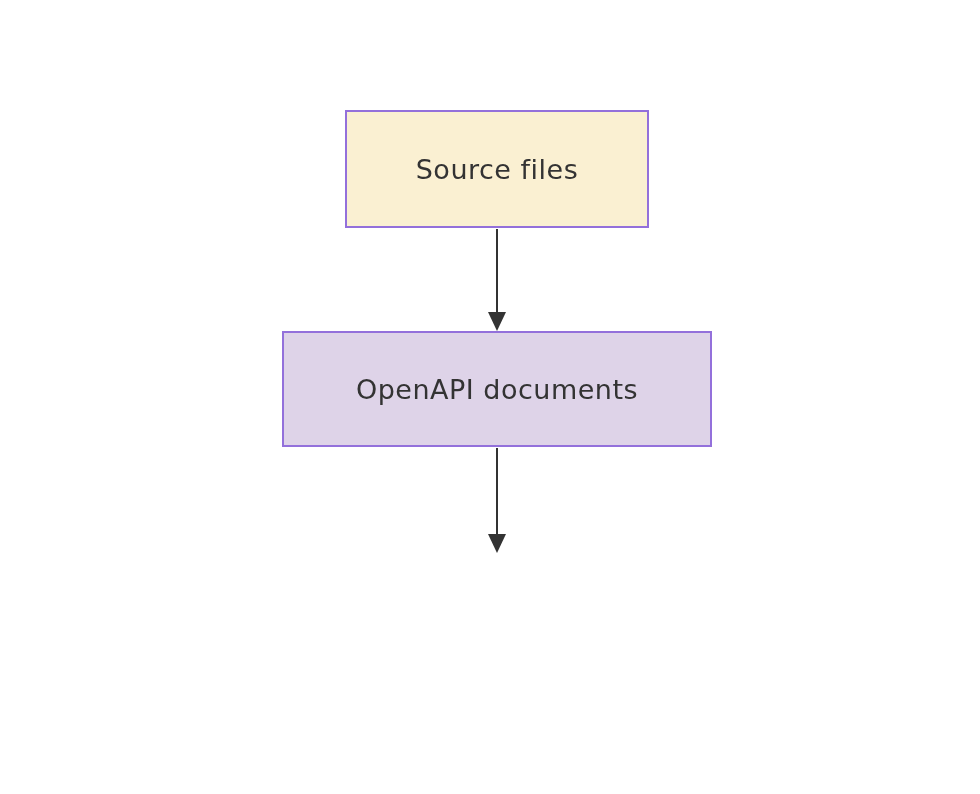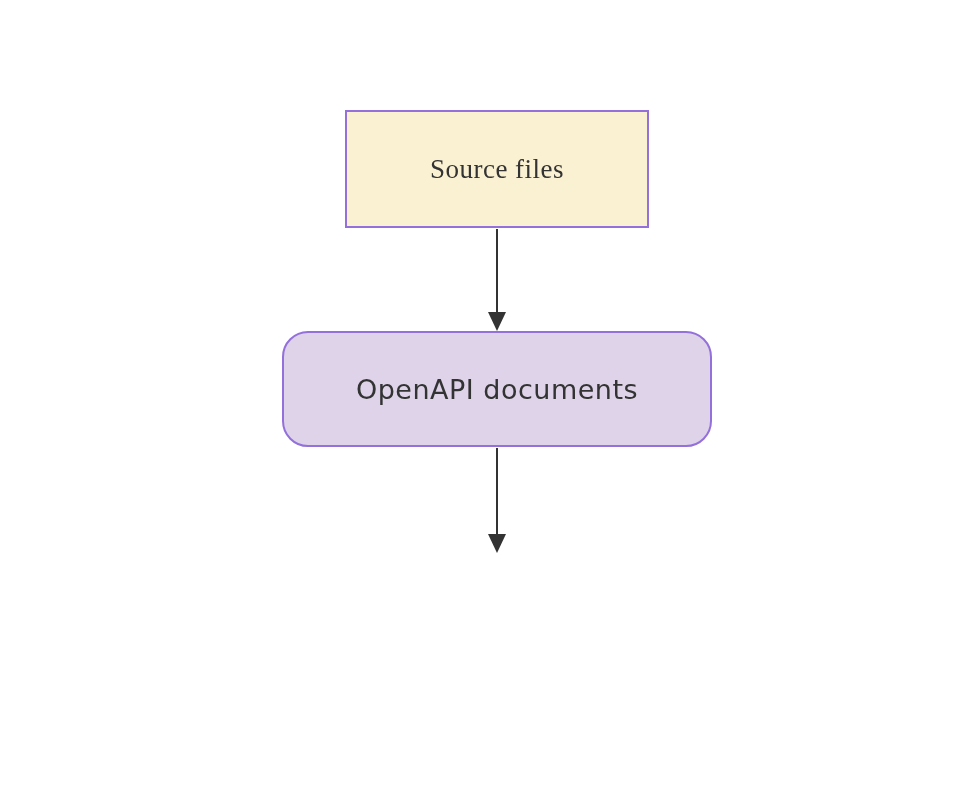--- a/index.html
+++ b/index.html
@@ -26,29 +26,27 @@
     font-size: 27px;
     letter-spacing: 0.5px;
     white-space: nowrap;
   }
   .node-source {
     left: 345px;
     top: 110px;
     width: 304px;
     height: 118px;
     background: #faf0d2;
-    font-family: Liberation Serif, serif;
   }
   .node-openapi {
     left: 282px;
     top: 331px;
     width: 430px;
     height: 116px;
     background: #ded3e8;
-    border-radius: 26px;
   }
   .node-published {
     left: 240px;
     top: 553px;
     width: 512px;
     height: 113px;
     background: #dbe5f8;
   }
   .edges-layer {
     position: absolute;

